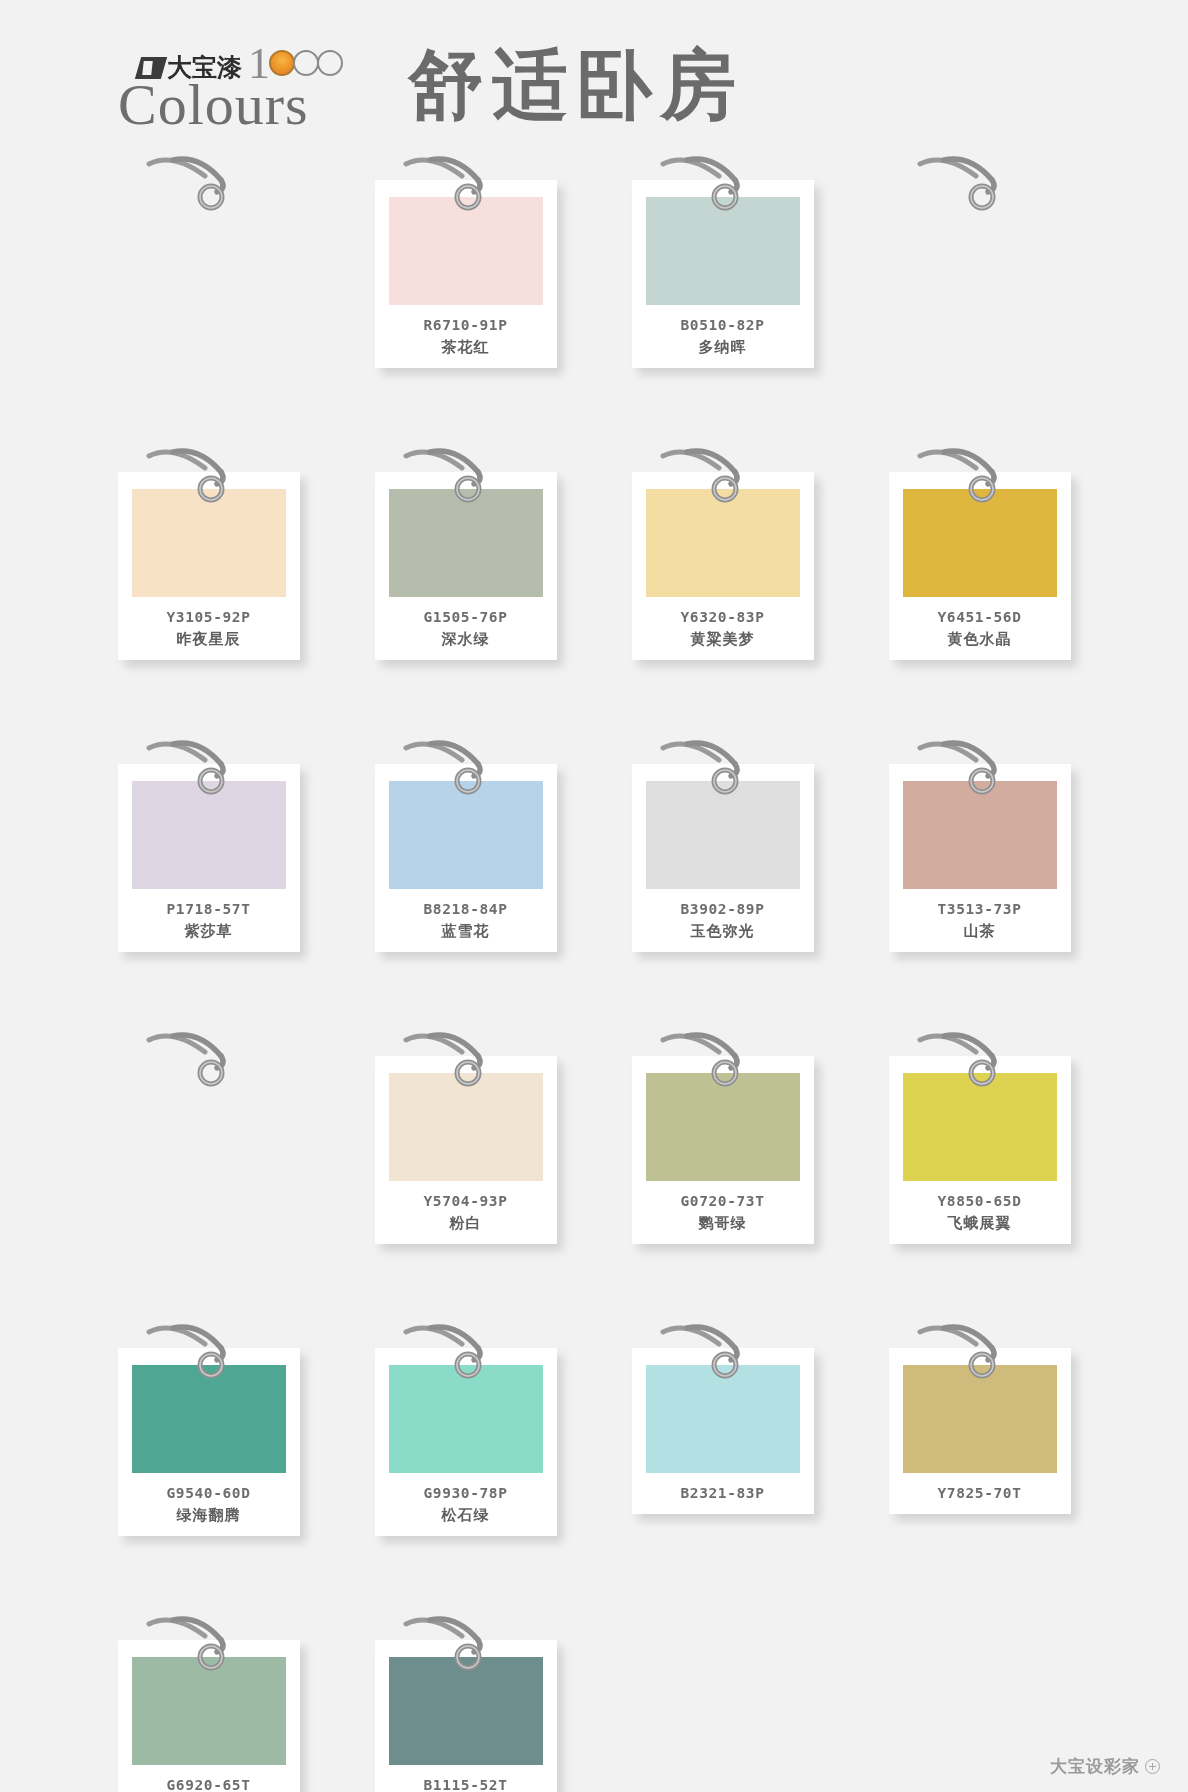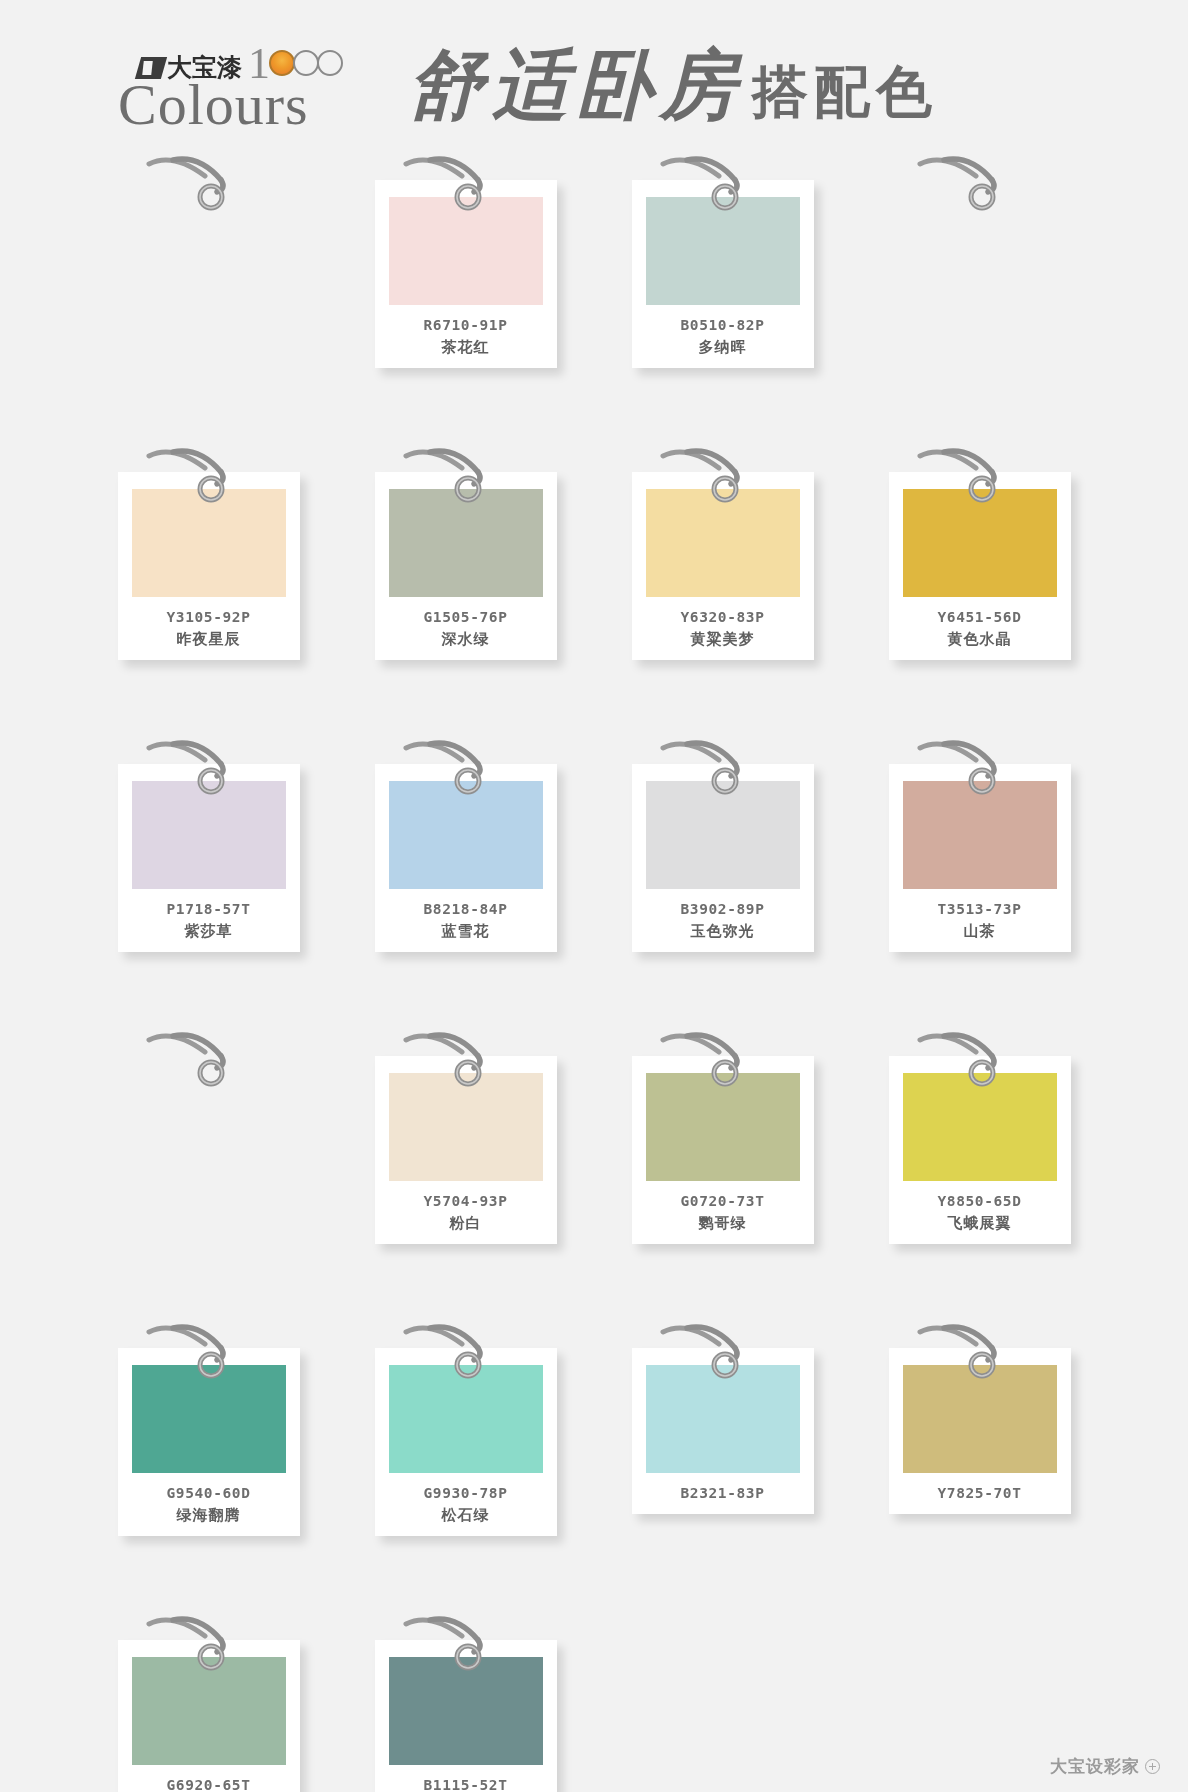--- a/index.html
+++ b/index.html
@@ -106,21 +106,20 @@
     margin-left: 60px;
     margin-top: 6px;
   }
   .title-big {
     font-family: "DejaVu Sans", sans-serif;
     font-size: 76px;
     font-weight: 700;
     color: #6b6b6b;
     letter-spacing: 8px;
     line-height: 1;
-    font-style: italic;
   }
   .title-small {
     font-family: "DejaVu Sans", sans-serif;
     font-size: 56px;
     font-weight: 700;
     color: #6b6b6b;
     letter-spacing: 6px;
     line-height: 1;
     margin-left: 8px;
   }
@@ -238,21 +237,20 @@
         <span class="ring filled"></span>
         <span class="ring"></span>
         <span class="ring"></span>
       </div>
     </div>
     <div class="brand-colours">Colours</div>
   </div>
 
   <div class="poster-title">
     <span class="title-big">舒适卧房</span>
-    <span class="title-small">搭配色</span>
   </div>
 
 </div>
 
 <div class="grid">
     <div class="cell">
       <svg class="hook" viewBox="0 0 132 60">
         <path d="M6 12 C26 2, 46 12, 62 24" stroke="#9a9a9a" stroke-width="5" fill="none" stroke-linecap="round"></path>
         <path d="M30 8 C50 4, 66 14, 78 28" stroke="#8d8d8d" stroke-width="5.5" fill="none" stroke-linecap="round"></path>
         <path d="M78 28 C82 34, 80 38, 74 40" stroke="#8d8d8d" stroke-width="5.5" fill="none" stroke-linecap="round"></path>

